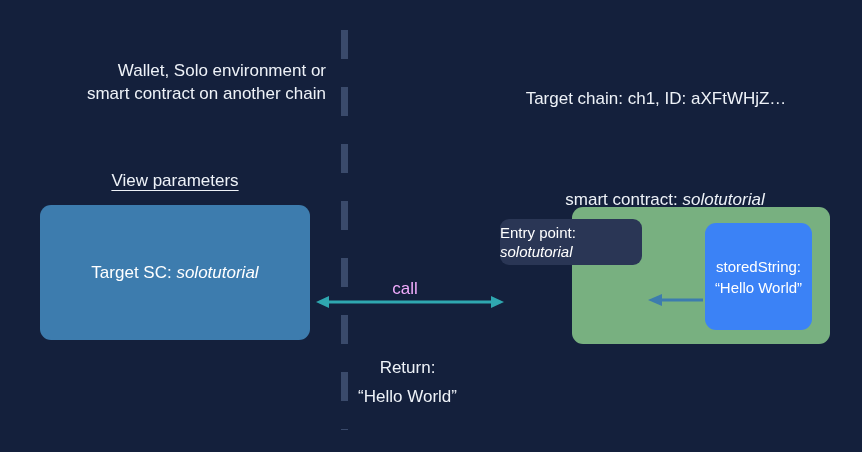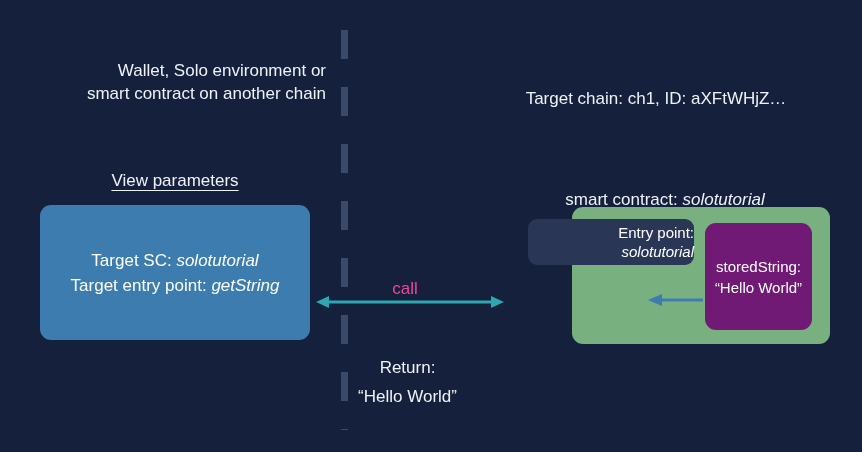--- a/index.html
+++ b/index.html
@@ -99,21 +99,21 @@
     position: absolute;
     left: 316px;
     top: 292px;
     width: 188px;
     height: 20px;
   }
   #call-label {
     left: 350px;
     top: 277px;
     width: 110px;
-    color: #ec4899;
+    color: #f0abfc;
     font-size: 17px;
   }
   #return-label {
     left: 330px;
     top: 353px;
     width: 155px;
     line-height: 29px;
   }
 
   
@@ -132,29 +132,29 @@
     top: 207px;
     width: 258px;
     height: 137px;
     background: #78b080;
     border-radius: 11px;
   }
 
   
   #entry-point-box {
     position: absolute;
-    left: 528px;
+    left: 500px;
     top: 219px;
-    width: 166px;
+    width: 142px;
     height: 46px;
     background: #2a3655;
     border-radius: 9px;
     display: flex;
     flex-direction: column;
-    align-items: flex-end;
+    align-items: flex-start;
     justify-content: center;
   }
   #entry-point-box .line {
     color: #ffffff;
     font-size: 15px;
     line-height: 19px;
     white-space: nowrap;
   }
 
   
@@ -176,21 +176,21 @@
     white-space: nowrap;
   }
 
   
   #stored-string-box {
     position: absolute;
     left: 705px;
     top: 223px;
     width: 107px;
     height: 107px;
-    background: #701a75;
+    background: #3b82f6;
     border-radius: 11px;
     display: flex;
     flex-direction: column;
     align-items: center;
     justify-content: center;
   }
   #stored-string-box .line {
     color: #ffffff;
     font-size: 15px;
     line-height: 21px;
@@ -211,21 +211,20 @@
 
 <div id="diagram">
 
   <div class="txt" id="left-caption">Wallet, Solo environment or
 smart contract on another chain</div>
 
   <div class="txt" id="view-params-heading"><span>View parameters</span></div>
 
   <div id="view-params-box">
     <div class="line"><span>Target SC: </span><span class="ital">solotutorial</span></div>
-    <div class="line"><span>Target entry point: </span><span class="ital">getString</span></div>
   </div>
 
   <div id="divider"></div>
 
   <div class="txt" id="call-label">call</div>
 
   <svg id="call-arrow" viewBox="0 0 188 20">
     <line x1="10" y1="10" x2="178" y2="10" stroke="#2fa7b0" stroke-width="3"></line>
     <polygon points="0,10 13,4 13,16" fill="#2fa7b0"></polygon>
     <polygon points="188,10 175,4 175,16" fill="#2fa7b0"></polygon>

